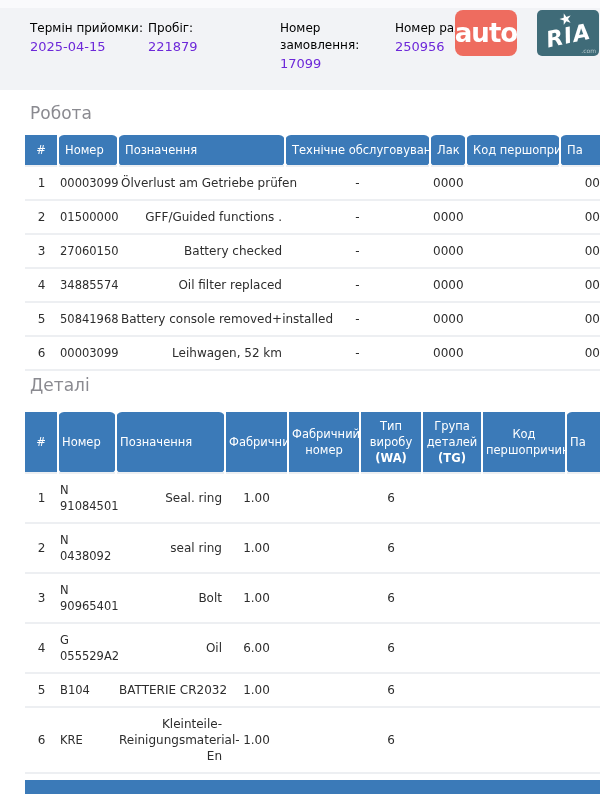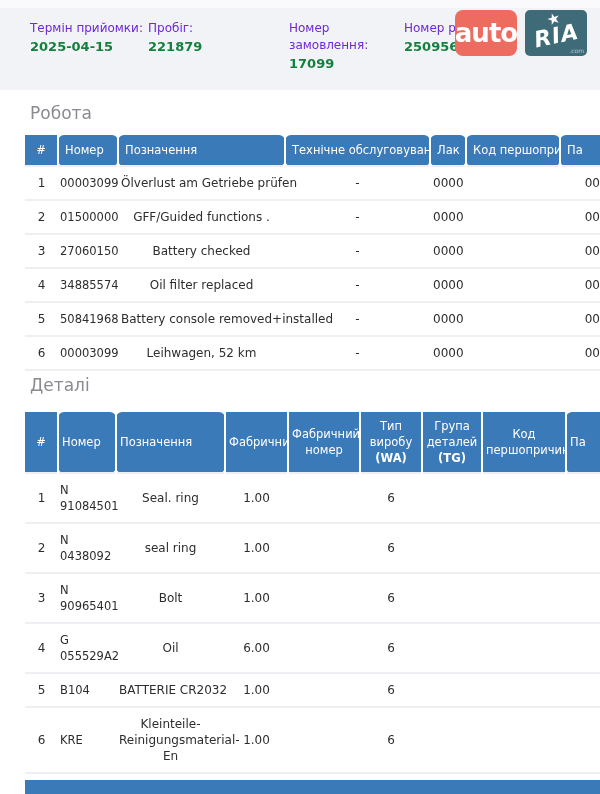--- a/index.html
+++ b/index.html
@@ -1,26 +1,26 @@
 <!DOCTYPE html>
 <html><head>
 <meta charset="utf-8">
 <style>
   html,body{margin:0;padding:0;background:#fff;}
   .page{position:relative;width:600px;height:794px;overflow:hidden;background:#fff;
         font-family:"DejaVu Sans","Liberation Sans",sans-serif;color:#2d2d2f;}
   .topstrip{height:8px;background:#fafafc;}
   .band{height:82px;background:#f2f3f6;box-sizing:border-box;padding:12px 0 0 30px;display:flex;}
   .field{box-sizing:border-box;}
-  .f0{width:118px;} .f1{width:132px;} .f2{width:115px;margin-left:9px;}
+  .f0{width:118px;} .f1{width:132px;} .f2{width:115px;}
   .f3{width:62px;overflow:hidden;}
   .f3 .lbl{white-space:nowrap;}
-  .lbl{font-size:12px;line-height:17px;color:#6d28d9;}
-  .val{font-size:13px;line-height:20px;color:#15803d;font-weight:700;}
-  .logo{position:absolute;top:10px;left:455px;display:flex;gap:8px;}
+  .lbl{font-size:12px;line-height:17px;color:#000000;}
+  .val{font-size:13px;line-height:20px;color:#6d28d9;font-weight:400;}
+  .logo{position:absolute;top:10px;left:455px;display:flex;gap:20px;}
   .logo-auto{width:62px;height:46px;background:#ee6c5f;border-radius:8px;color:#fff;
              display:flex;align-items:center;justify-content:center;
              font-size:26px;font-weight:700;letter-spacing:-1px;}
   .logo-ria{width:62px;height:46px;background:#3f6b78;border-radius:5px;position:relative;color:#fff;overflow:hidden;}
   .ria-star{position:absolute;top:0px;left:22px;font-size:15px;transform:rotate(-18deg);}
   .ria-text{position:absolute;top:13px;left:9px;font-size:22px;font-weight:700;font-style:italic;
             letter-spacing:1px;transform:rotate(-12deg);}
   .ria-com{position:absolute;bottom:2px;right:3px;font-size:6px;opacity:.6;}
   .section-title{margin:15px 0 14px 30px;font-size:17px;line-height:16px;color:#8a8a90;}
   .st2{margin-top:6px;margin-bottom:19px;}
@@ -28,21 +28,21 @@
         border-bottom:2px solid #edeff2;}
   thead th{background:#3b7ab8;color:#fff;font-weight:400;font-size:11.5px;line-height:16px;
            padding:7px 4px;text-align:center;overflow:hidden;}
   th+th{border-left:2px solid rgba(255,255,255,.27);}
   th.left{text-align:left;padding-left:6px;border-radius:6px;}
   .t1 th{white-space:nowrap;}
   .t2 th{height:46px;vertical-align:middle;padding:6px 3px;}
   tbody td{font-size:12px;line-height:16px;color:#2d2d2d;padding:8px 3px;
            border-top:2px solid #edeff2;text-align:center;vertical-align:middle;}
   td.code{text-align:left;padding-left:2px;font-size:11.5px;margin-left:28px;}
-  td.name{text-align:center;padding-left:3px;}
+  td.name{text-align:right;padding-left:3px;}
   .t1 td{height:16px;}
   .t1 td.name{white-space:nowrap;overflow:visible;}
   .t2 td.name.nw{white-space:nowrap;overflow:visible;}
   .next-bar{margin:6px 0 0 25px;width:615px;height:14px;background:#3b7ab8;}
 </style>
 </head>
 <body>
 
 <div class="page">
 

